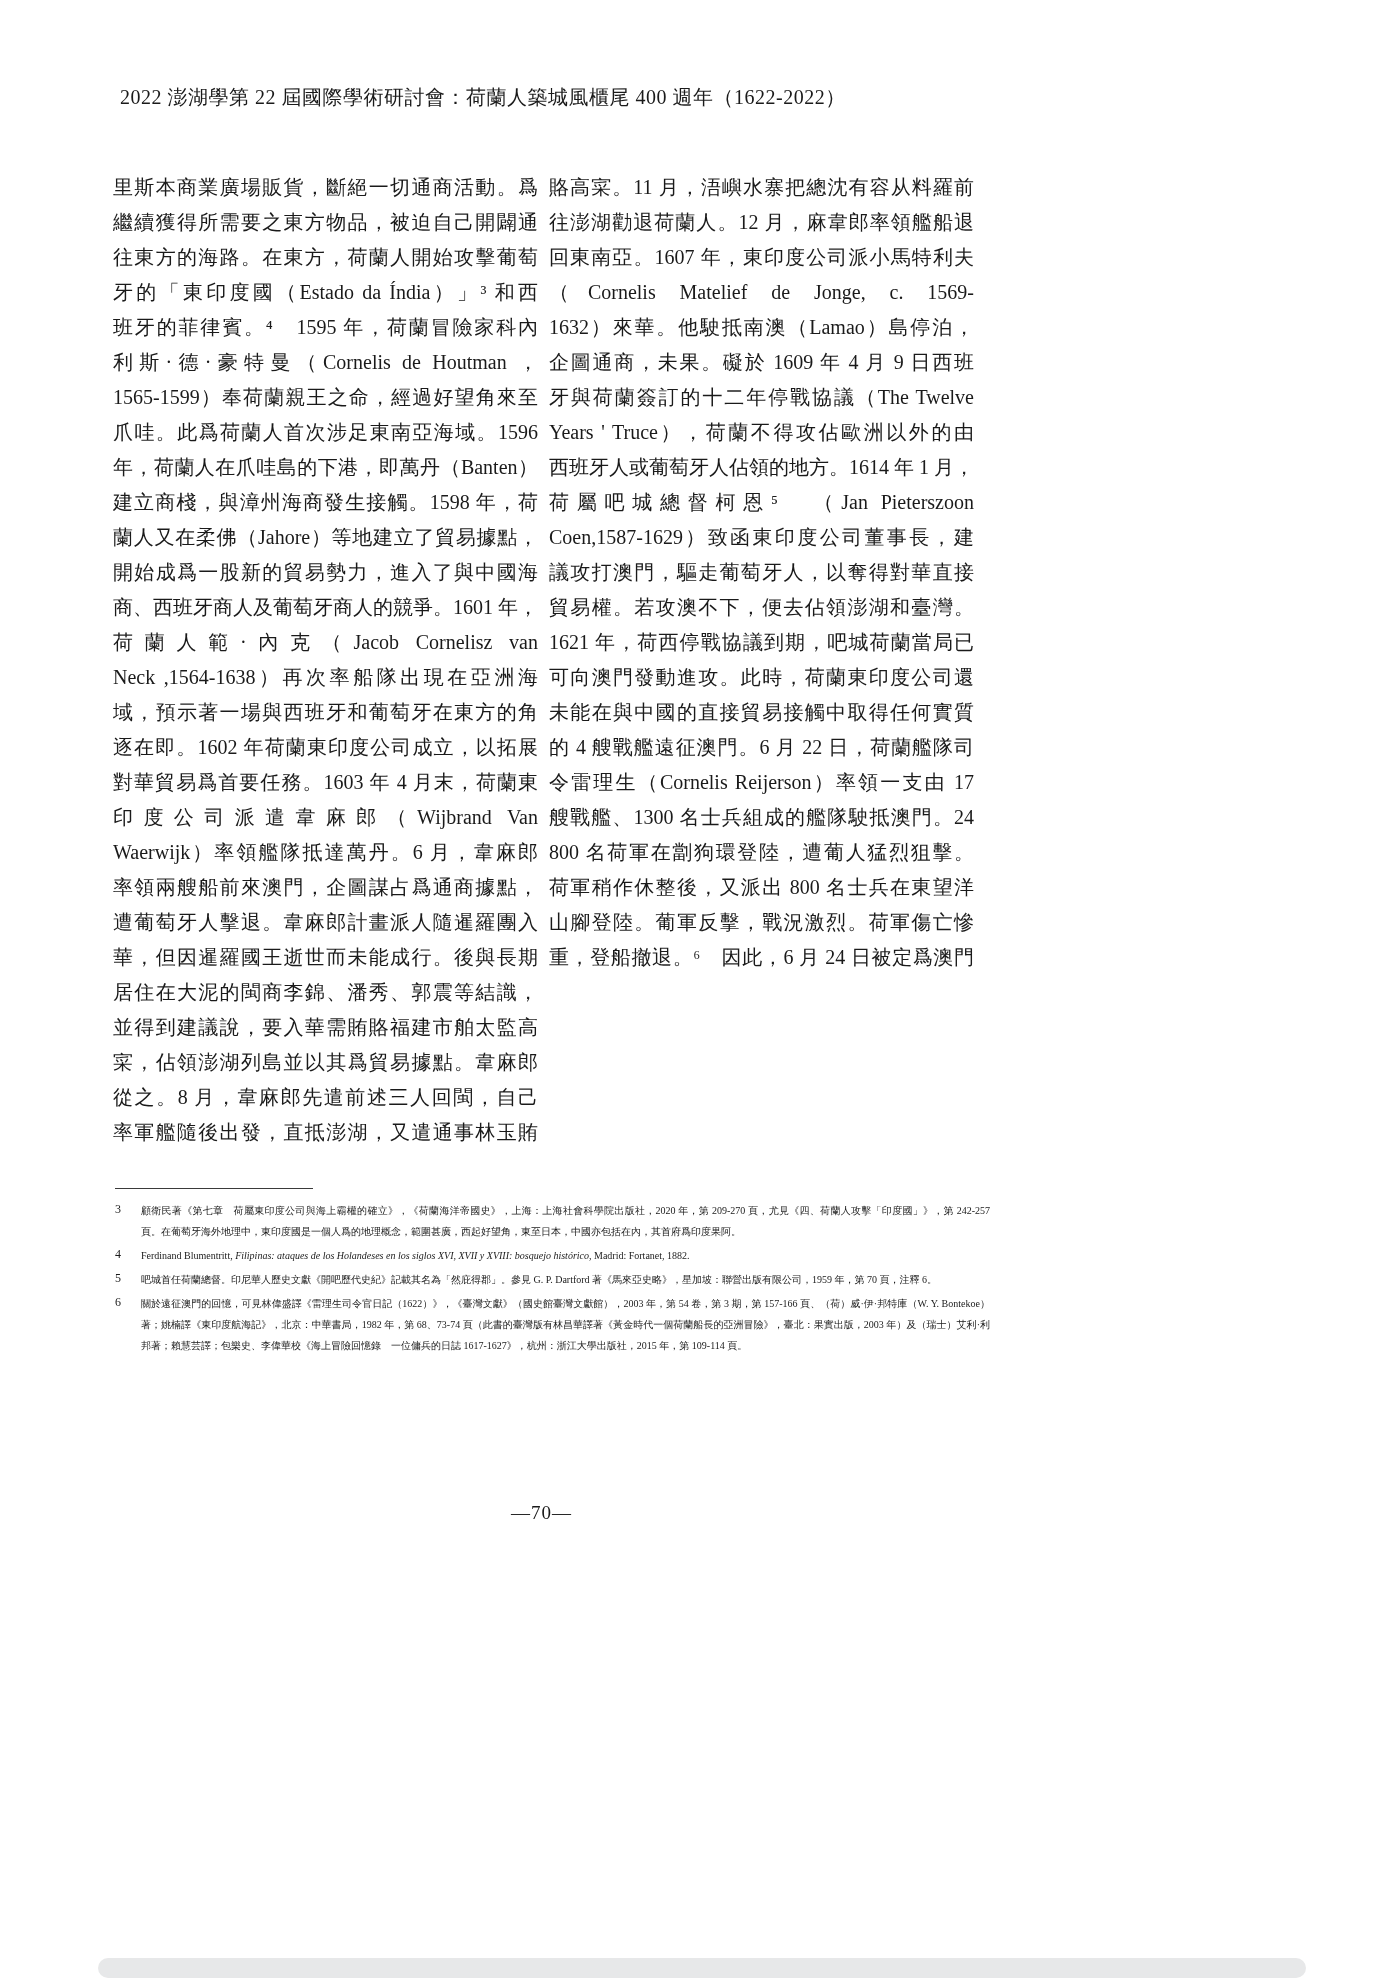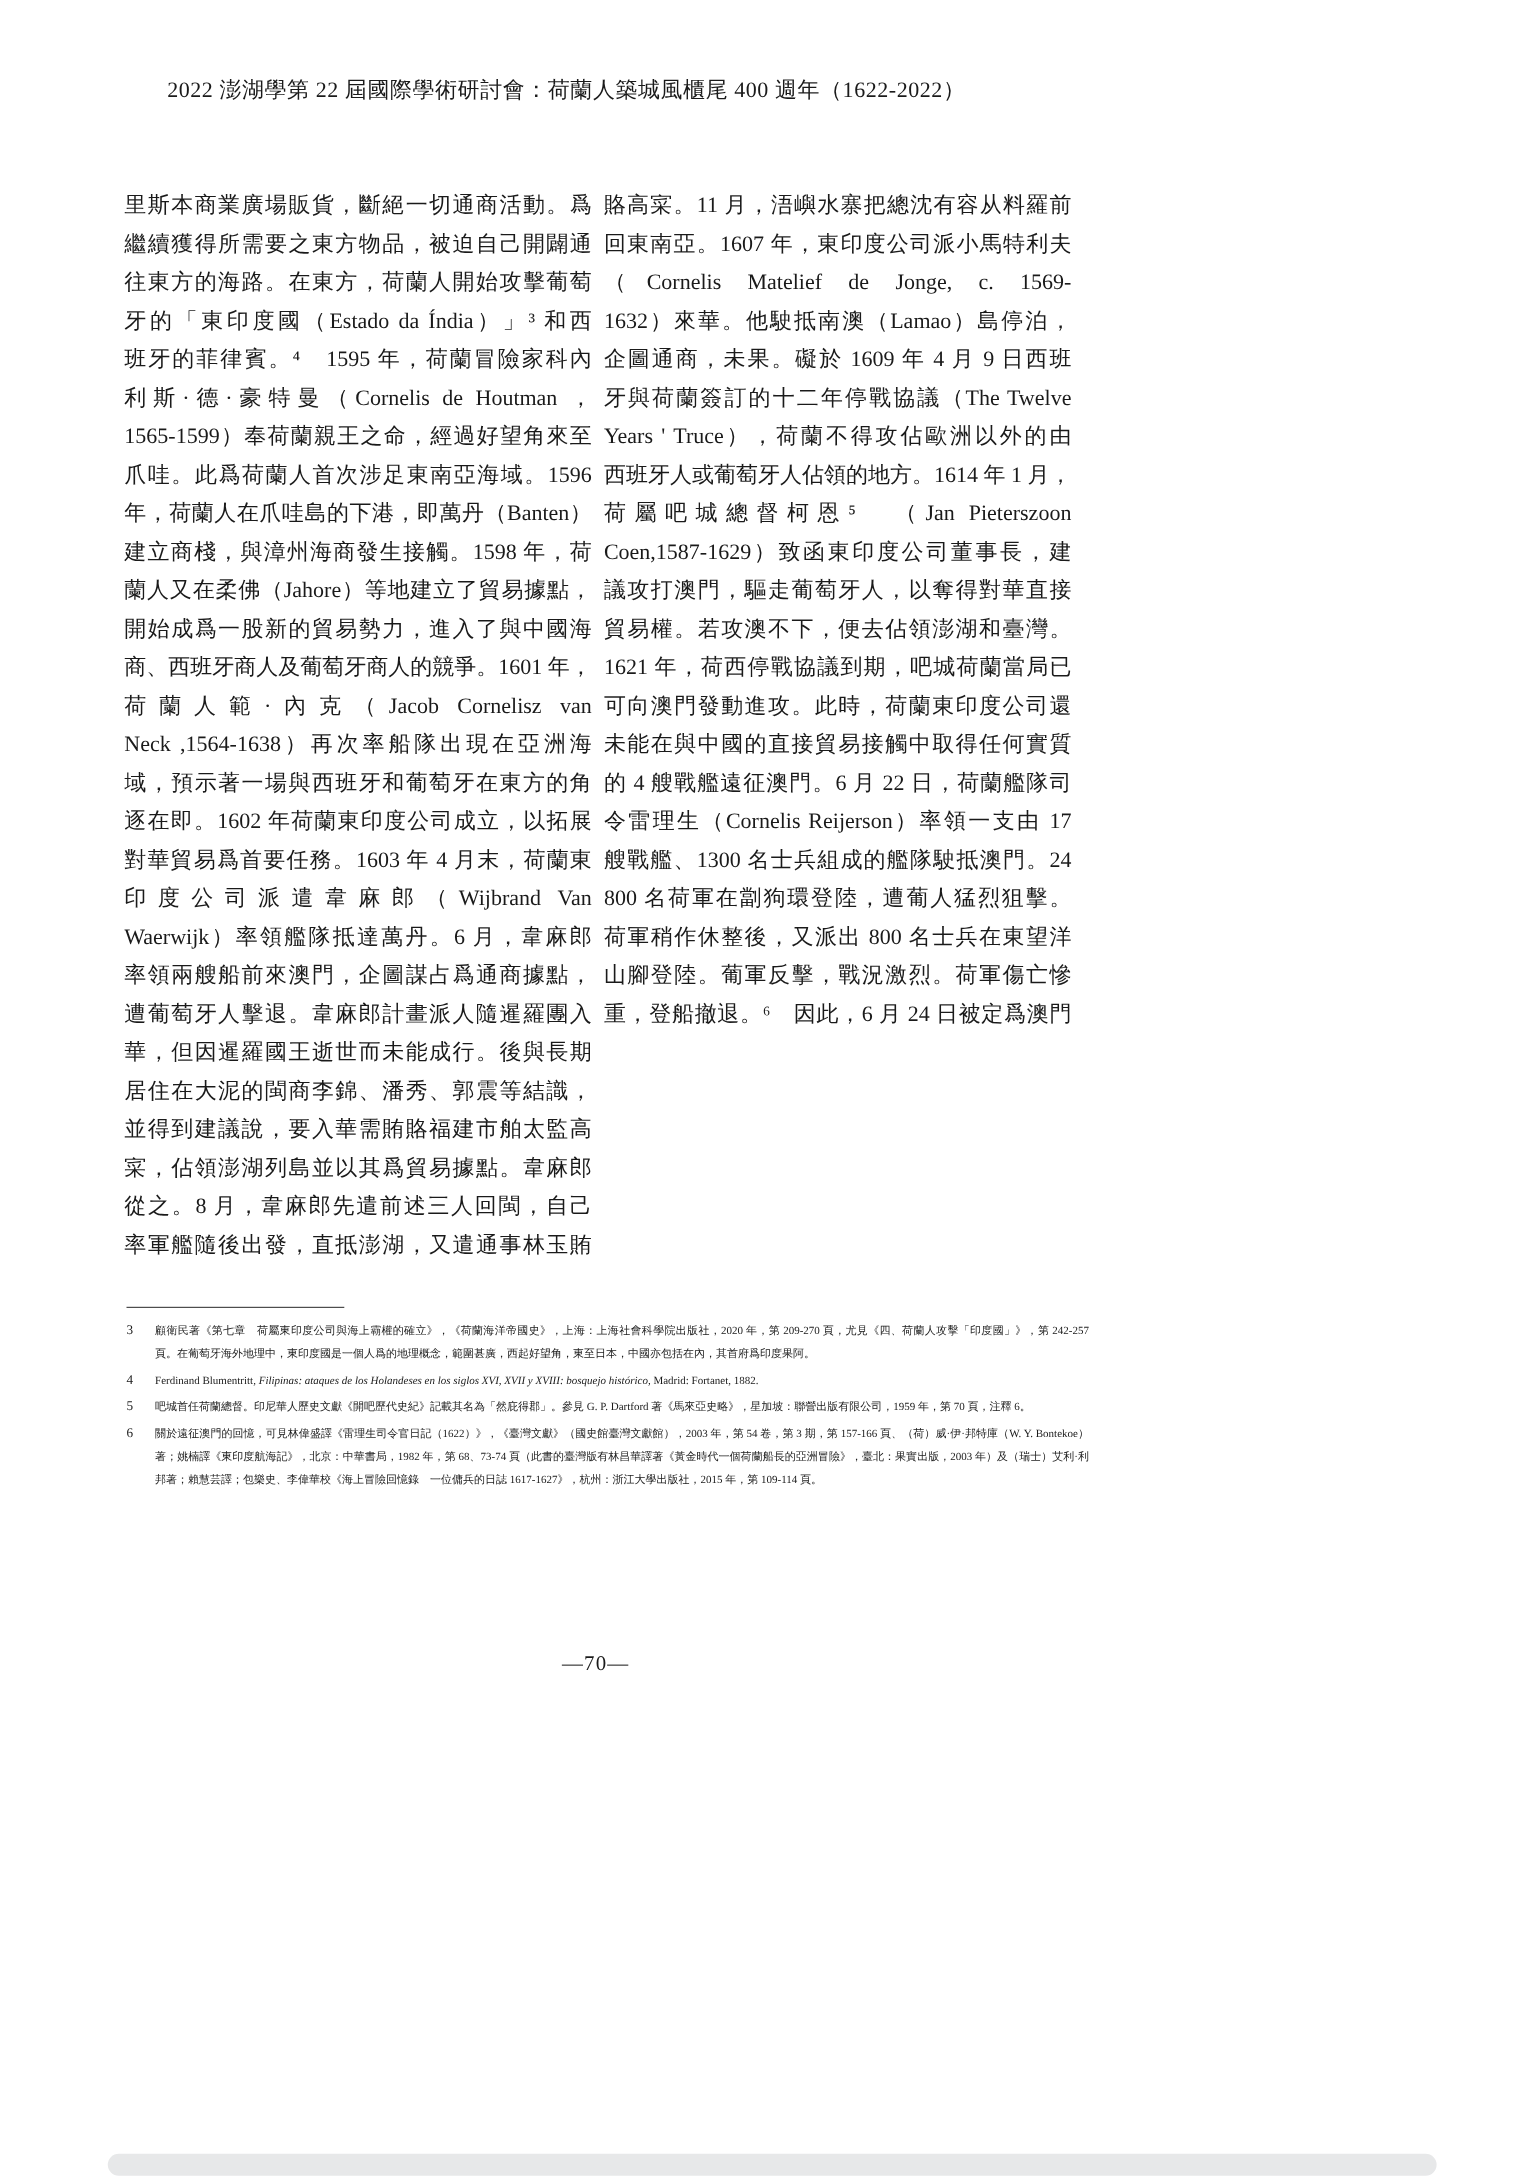--- a/index.html
+++ b/index.html
@@ -10,26 +10,25 @@
     color: #1a1a1a;
   }
   .page {
     position: relative;
     width: 1400px; height: 1980px;
     background: #ffffff;
     overflow: hidden;
   }
   .header {
     position: absolute;
-    left: 120px; top: 68px;
+    left: 120px; top: 84px;
     width: 880px;
     font-size: 20px;
     letter-spacing: 0.5px;
     white-space: nowrap;
-    margin-left: 32px;
   }
   .columns {
     position: absolute;
     left: 113px; top: 170px;
     width: 879px;
     display: flex;
     gap: 11px;
   }
   .col { width: 425px; }
   .line {
@@ -114,20 +113,21 @@
         <div class="line">遭葡萄牙人擊退。韋麻郎計畫派人隨暹羅團入</div>
         <div class="line">華，但因暹羅國王逝世而未能成行。後與長期</div>
         <div class="line">居住在大泥的閩商李錦、潘秀、郭震等結識，</div>
         <div class="line">並得到建議說，要入華需賄賂福建市舶太監高</div>
         <div class="line">寀，佔領澎湖列島並以其爲貿易據點。韋麻郎</div>
         <div class="line">從之。8 月，韋麻郎先遣前述三人回閩，自己</div>
         <div class="line">率軍艦隨後出發，直抵澎湖，又遣通事林玉賄</div>
       </div>
     <div class="col">
         <div class="line">賂高寀。11 月，浯嶼水寨把總沈有容从料羅前</div>
+        <div class="line">往澎湖勸退荷蘭人。12 月，麻韋郎率領艦船退</div>
         <div class="line">回東南亞。1607 年，東印度公司派小馬特利夫</div>
         <div class="line">（Cornelis Matelief de Jonge, c. 1569-</div>
         <div class="line">1632）來華。他駛抵南澳（Lamao）島停泊，</div>
         <div class="line">企圖通商，未果。礙於 1609 年 4 月 9 日西班</div>
         <div class="line">牙與荷蘭簽訂的十二年停戰協議（The Twelve</div>
         <div class="line">Years ' Truce），荷蘭不得攻佔歐洲以外的由</div>
         <div class="line">西班牙人或葡萄牙人佔領的地方。1614 年 1 月，</div>
         <div class="line">荷屬吧城總督柯恩⁵　（Jan Pieterszoon</div>
         <div class="line">Coen,1587-1629）致函東印度公司董事長，建</div>
         <div class="line">議攻打澳門，驅走葡萄牙人，以奪得對華直接</div>

